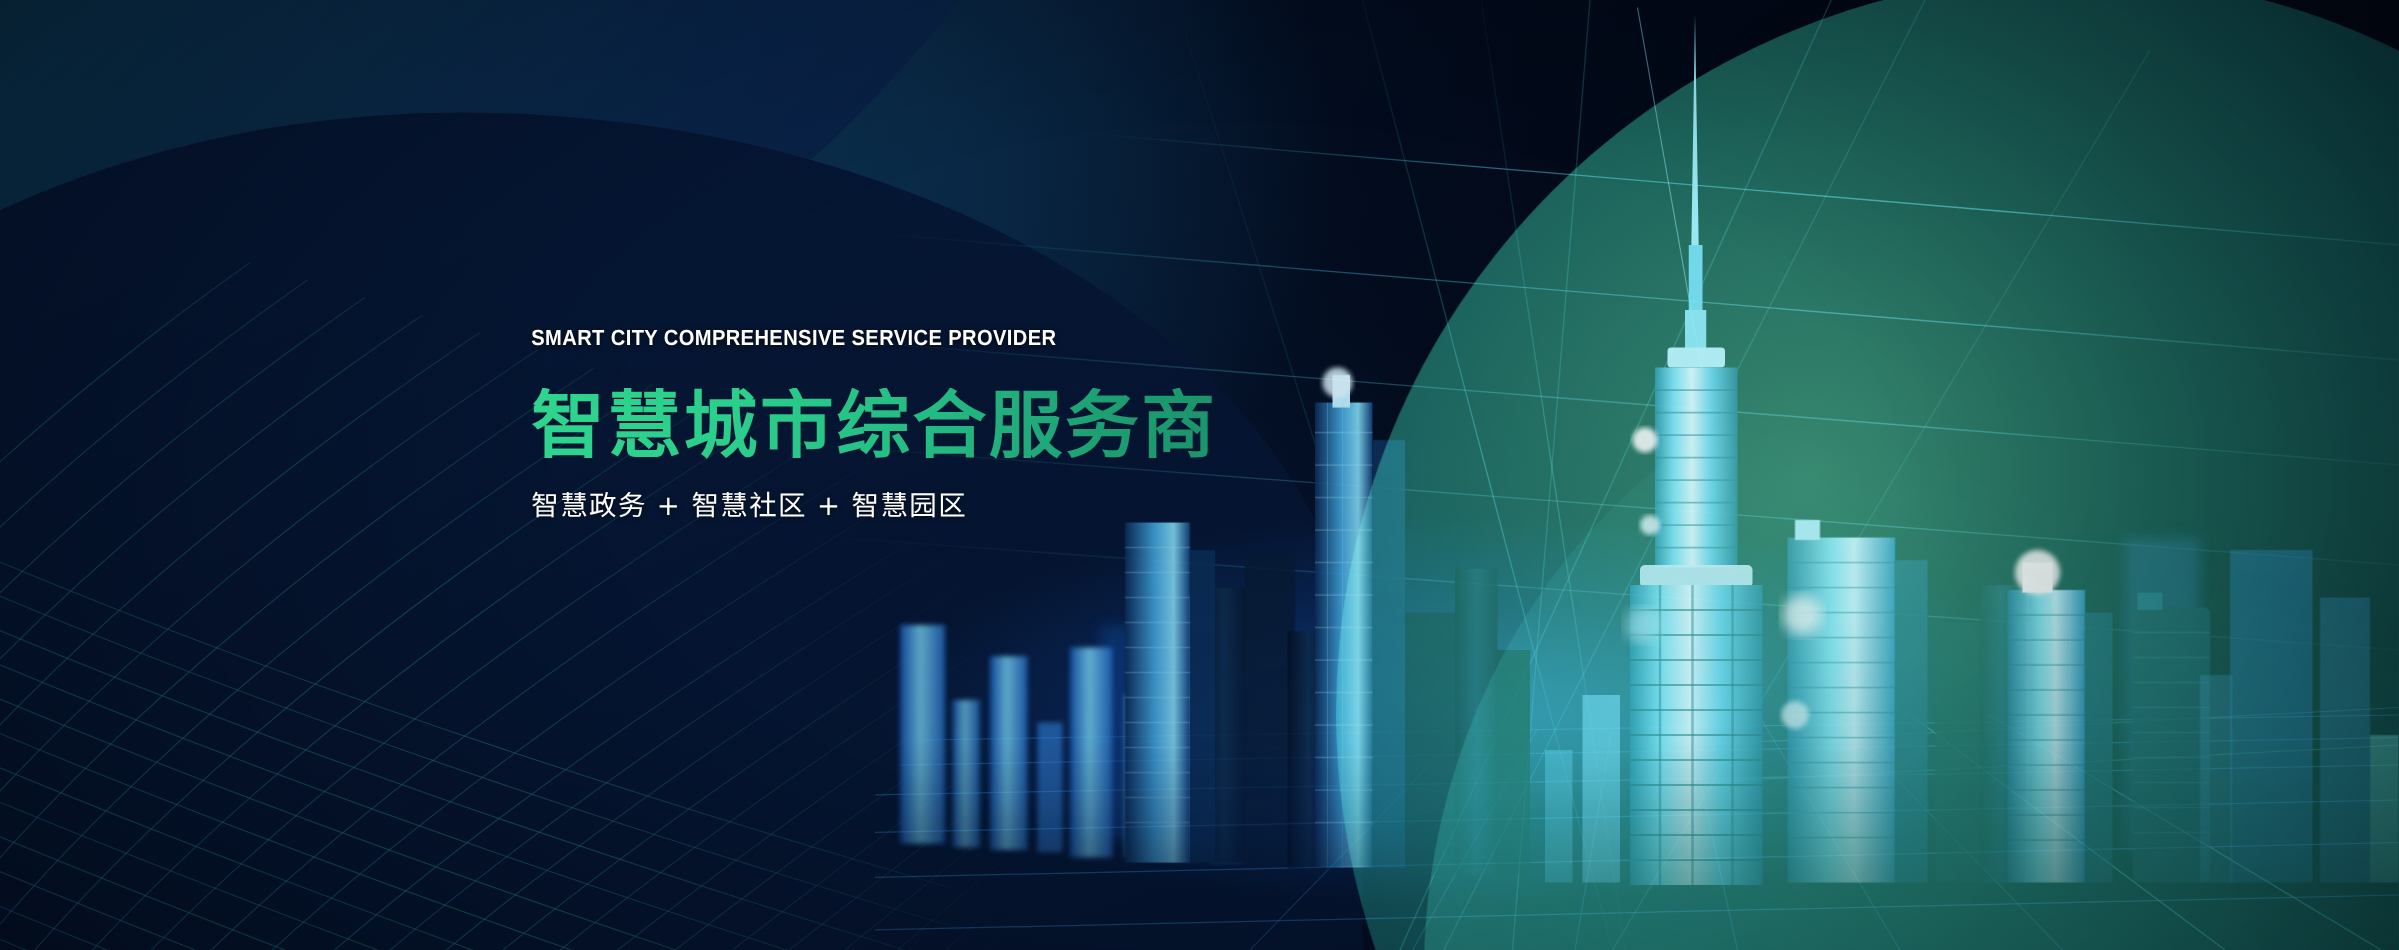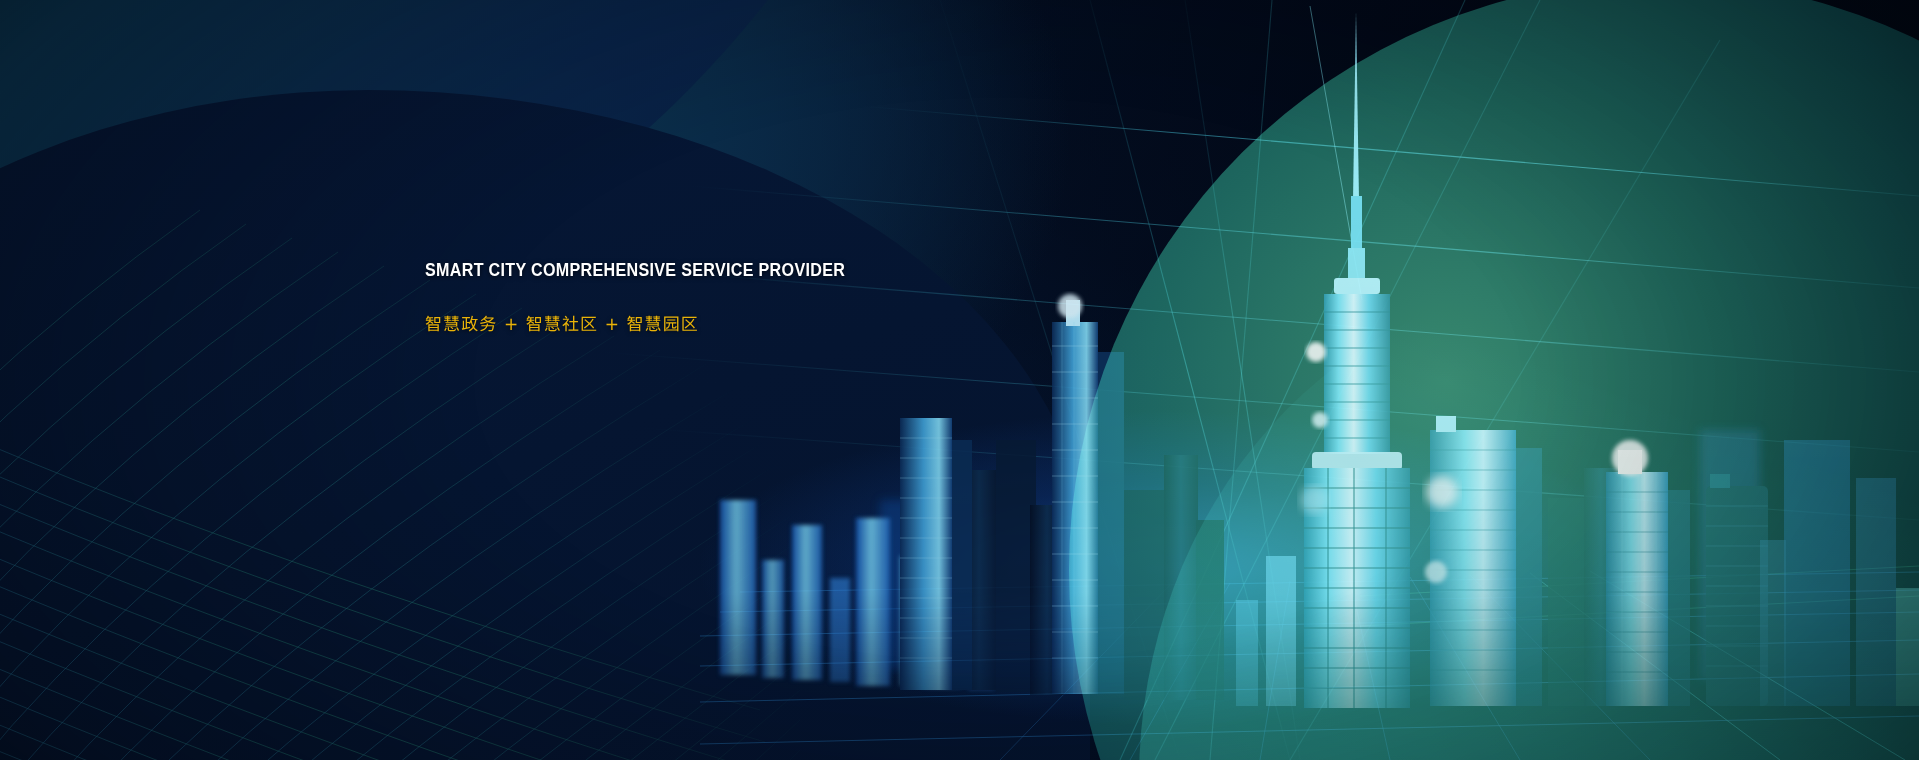--- a/index.html
+++ b/index.html
@@ -122,24 +122,24 @@
     margin:0 0 14px 0;
     white-space:nowrap;
     background:linear-gradient(96deg,#2fd48d 0%,#2bcf8c 26%,#24ba83 52%,#1c9f72 74%,#1a8a63 100%);
     -webkit-background-clip:text;
     background-clip:text;
     color:transparent;
     -webkit-text-fill-color:transparent;
     font-family:"DejaVu Sans","Liberation Sans",sans-serif;
   }
   .subline{
-    font-size:17px;
+    font-size:22px;
     font-weight:400;
     letter-spacing:1.1px;
-    color:#eab308;
+    color:#ffffff;
     margin:0;
     white-space:nowrap;
     text-shadow:0 1px 4px rgba(0,0,0,.7);
     font-family:"DejaVu Sans","Liberation Sans",sans-serif;
   }
 
   
   .vignette{
     position:absolute; inset:0;
     background:radial-gradient(ellipse 1300px 700px at 52% 50%, rgba(0,0,0,0) 40%, rgba(0,0,0,.34) 88%, rgba(0,0,0,.52) 100%);
@@ -557,16 +557,17 @@
     </svg>
   </div>
 
   <div class="green-sweep"></div>
   <div class="green-sweep2"></div>
 
   <div class="vignette"></div>
 
   <div class="copy">
     <div class="eyebrow">SMART CITY COMPREHENSIVE SERVICE PROVIDER</div>
+    <div class="headline">智慧城市综合服务商</div>
     <div class="subline">智慧政务 + 智慧社区 + 智慧园区</div>
   </div>
 
 </div>
 
 </body></html>

